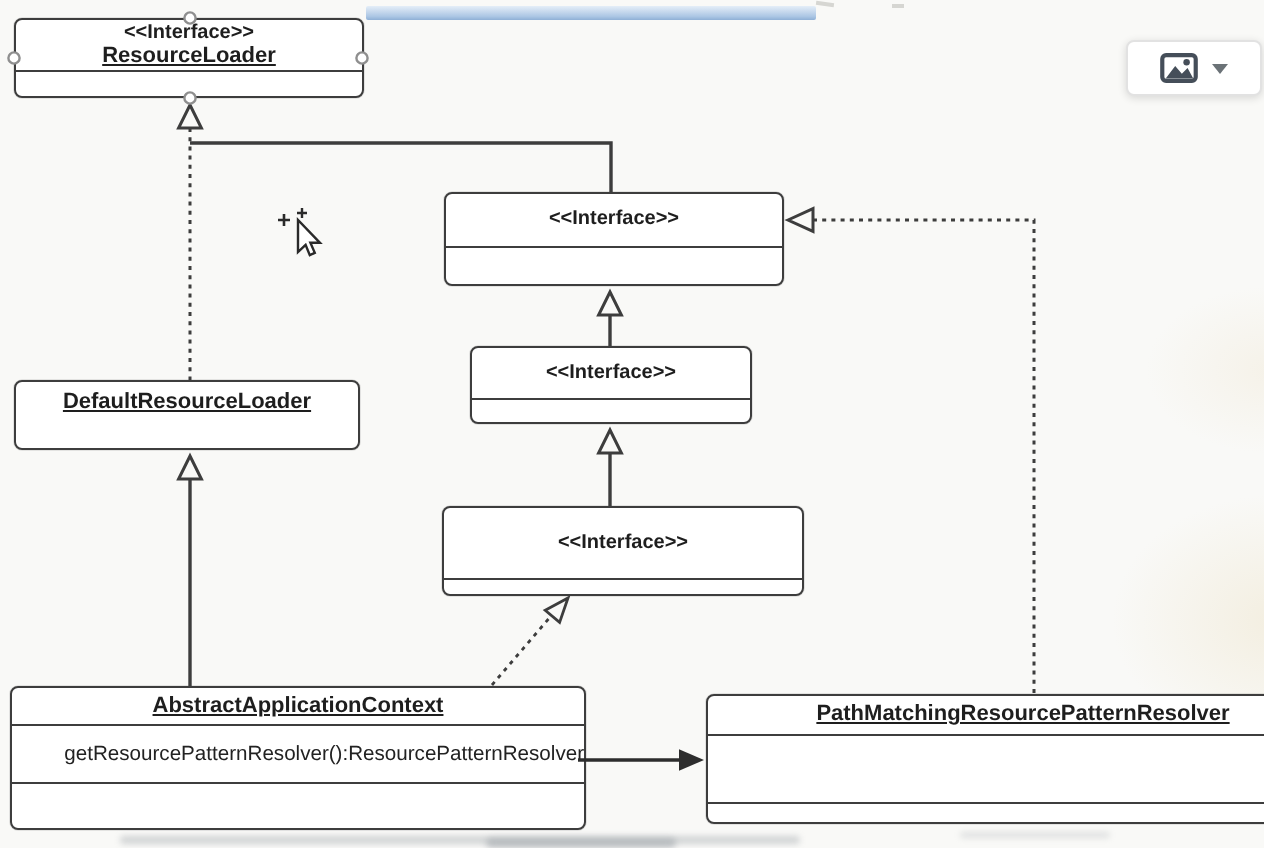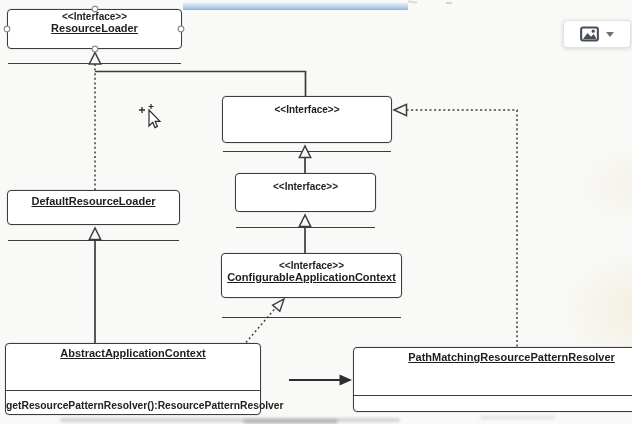--- a/index.html
+++ b/index.html
@@ -17,48 +17,47 @@
   
   .node{
     position:absolute;
     background:#fff;
     border:1.6px solid #3d3d3d;
     border-radius:4px;
     box-sizing:border-box;
     display:flex;flex-direction:column;
     z-index:2;
     box-shadow:0 0 0 .4px rgba(60,60,60,.15);
-    gap:28px;
   }
   .comp{border-top:1.4px solid #3d3d3d; flex:1 1 auto; box-sizing:border-box;}
   .comp:first-child{border-top:none;}
   .title{
     flex:0 0 auto;
     display:flex;flex-direction:column;justify-content:center;align-items:center;
     font-weight:bold;text-align:center;
   }
   .stereo{font-size:10px;line-height:11.5px;font-weight:bold;}
   .cname{font-size:11px;line-height:12.5px;font-weight:bold;text-decoration:underline;}
   .method{
     flex:0 0 auto;
-    display:flex;align-items:center;justify-content:flex-start;
-    font-size:10.3px;font-weight:700;color:#222;
+    display:flex;align-items:center;justify-content:flex-end;
+    font-size:10.3px;font-weight:400;color:#222;
     white-space:nowrap;
   }
   #node-resource-loader                 {left:7px;  top:9px;   width:175px;height:40px;}
   #node-resource-loader .title          {height:25px;}
   #node-resource-pattern-resolver       {left:222px;top:96px;  width:170px;height:47px;}
   #node-resource-pattern-resolver .title{height:26px;}
   #node-application-context             {left:235px;top:173px; width:141px;height:39px;}
   #node-application-context .title      {height:25px;}
   #node-configurable-application-context{left:221px;top:253px; width:181px;height:45px;}
   #node-configurable-application-context .title{height:35px;}
-  #node-default-resource-loader         {left:7px;  top:190px; width:173px;height:35px;}
+  #node-default-resource-loader         {left:7px;  top:190px; width:173px;height:35px;align-items:center;}
   #node-default-resource-loader .title  {height:21px;}
-  #node-abstract-application-context    {left:5px;  top:343px; width:256px;height:72px;}
+  #node-abstract-application-context    {left:5px;  top:343px; width:288px;height:72px;}
   #node-abstract-application-context .title {height:18px;}
   #node-abstract-application-context .method{height:29px;}
   #node-path-matching                   {left:353px;top:347px; width:317px;height:65px;}
   #node-path-matching .title            {height:19px;}
   #node-path-matching .mid              {flex:0 0 auto;height:34px;}
 
   
   #connectors{position:absolute;left:0;top:0;z-index:4;pointer-events:none;}
 
   
@@ -117,21 +116,20 @@
   <div class="node" id="node-application-context">
     <div class="comp title">
       <span class="stereo">&lt;&lt;Interface&gt;&gt;</span>
     </div>
     <div class="comp"></div>
   </div>
 
   <div class="node" id="node-configurable-application-context">
     <div class="comp title">
       <span class="stereo">&lt;&lt;Interface&gt;&gt;</span>
-      <span class="cname">ConfigurableApplicationContext</span>
     </div>
     <div class="comp"></div>
   </div>
 
   <div class="node" id="node-default-resource-loader">
     <div class="comp title">
       <span class="cname">DefaultResourceLoader</span>
     </div>
     <div class="comp"></div>
   </div>

